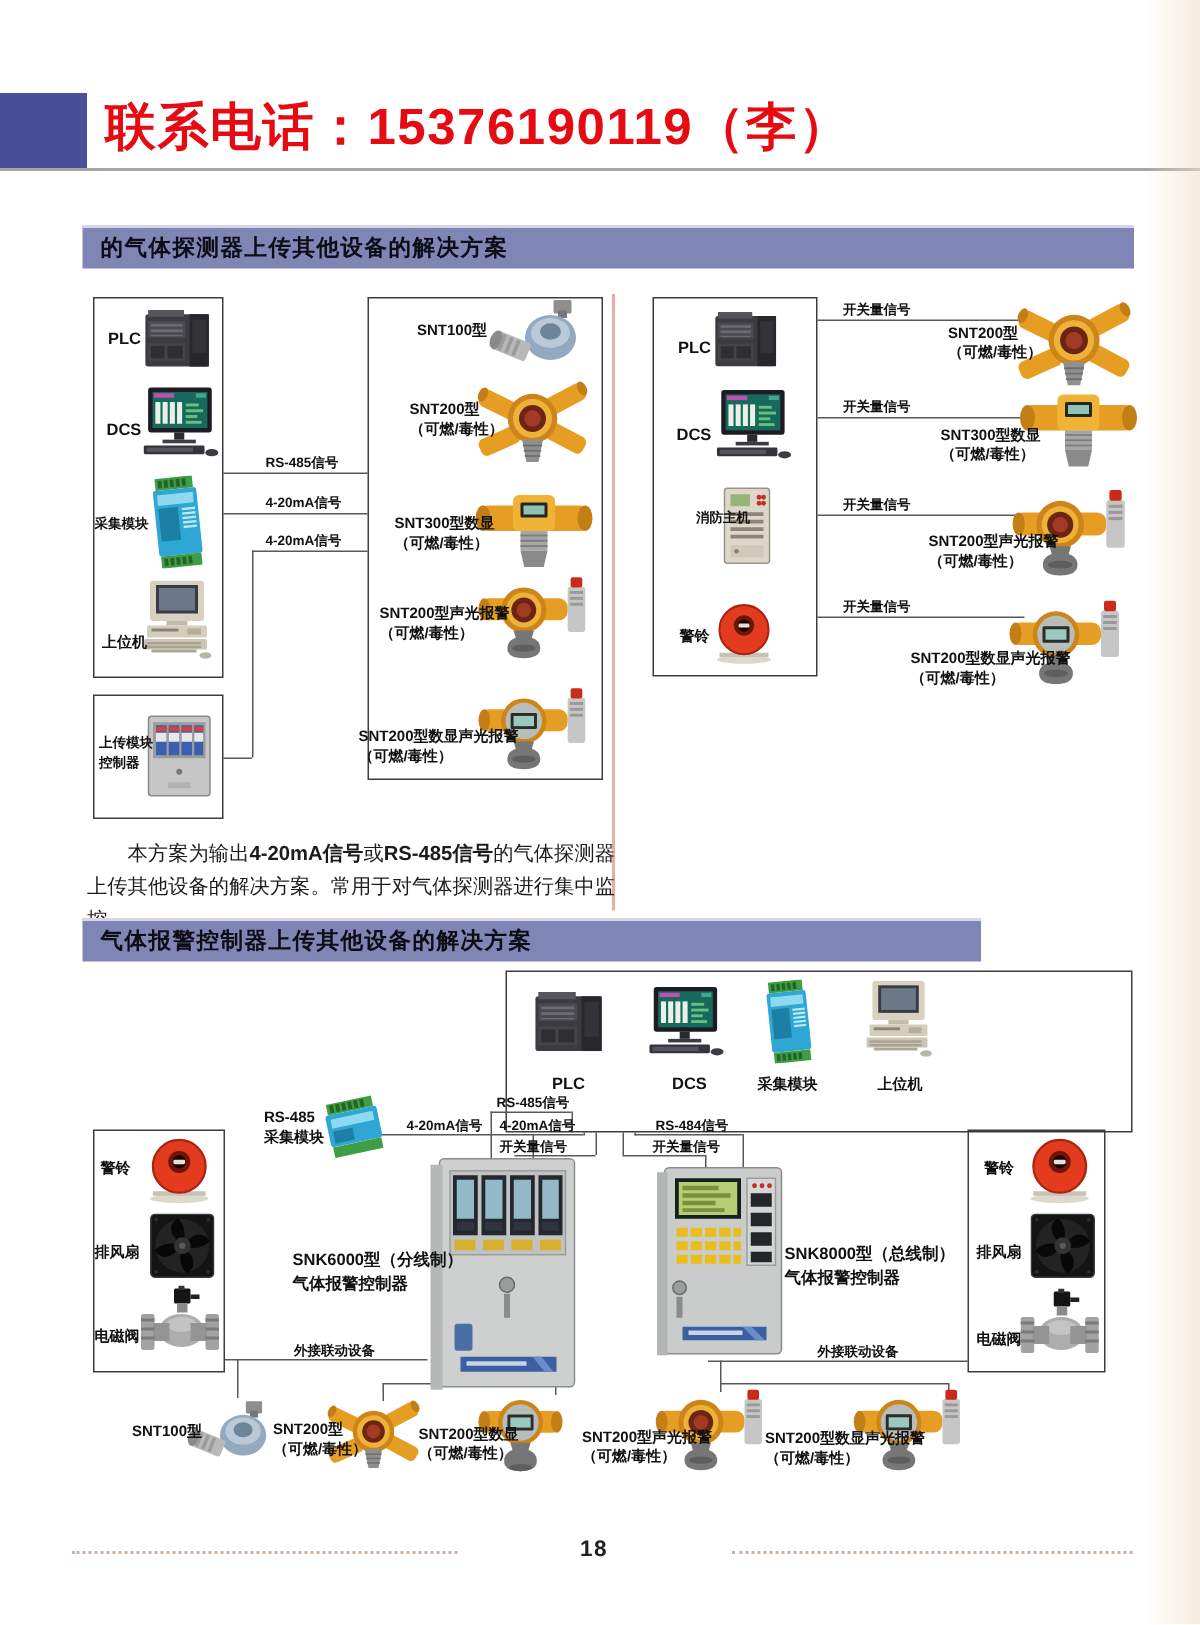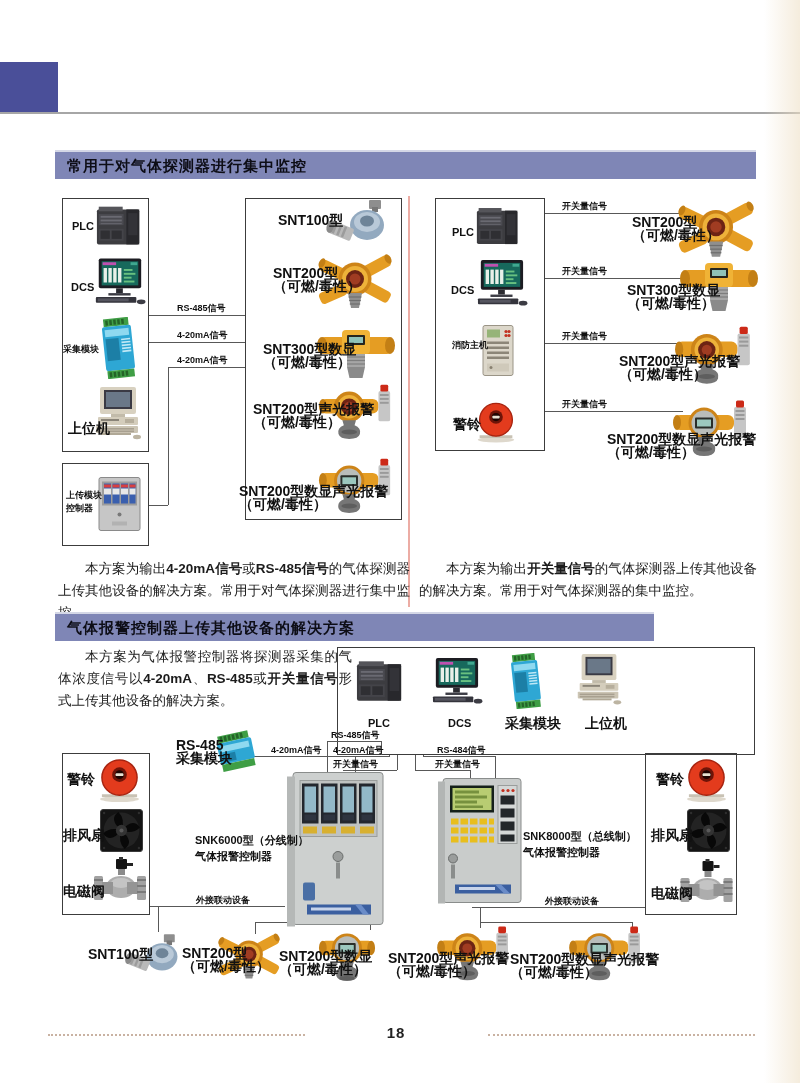--- a/index.html
+++ b/index.html
@@ -6,21 +6,21 @@
   *{box-sizing:border-box;}
   .page{position:relative;width:800px;height:1083px;background:#fff;overflow:hidden;
         font-family:"Liberation Sans","DejaVu Sans",sans-serif;color:#111;}
   .blue-block{position:absolute;background:var(--indigo-block,#4a4f99);}
   .phone{position:absolute;font-size:34px;font-weight:bold;color:var(--accent-red,#e60b12);
          letter-spacing:1px;white-space:nowrap;}
   .hrule{position:absolute;left:0;width:800px;border-top:2px solid #a6a6a6;}
   .bar{position:absolute;height:29px;background:var(--bar-purple,#7f86b6);border-top:2px solid #d4d7e6;
        color:#0d0d16;font-weight:bold;font-size:15px;line-height:27px;padding-left:12px;letter-spacing:1px;}
   .box{position:absolute;border:1px solid #3c3c3c;}
-  .lab{position:absolute;font-weight:bold;font-size:14px;line-height:13px;color:#111;white-space:nowrap;z-index:5;}
+  .lab{position:absolute;font-weight:bold;font-size:10px;line-height:13px;color:#111;white-space:nowrap;z-index:5;}
   .lab.lg{font-size:11px;}
   .lab.sm{font-size:9px;}
   .sig{position:absolute;font-size:9px;font-weight:bold;color:#111;white-space:nowrap;z-index:5;}
   .hl{position:absolute;height:0;border-top:1px solid #585858;}
   .vl{position:absolute;width:0;border-left:1px solid #585858;}
   .divider{position:absolute;width:0;border-left:2px solid var(--divider-pink,#ecaca4);}
   .cap{position:absolute;font-size:13.5px;line-height:1.62;color:#1c1c1c;text-indent:2em;text-align:justify;}
   .b{font-weight:bold;}
   .icon{position:absolute;z-index:2;}
   .icon svg{width:100%;height:100%;display:block;}
@@ -28,23 +28,24 @@
   .pagenum{position:absolute;font-size:15px;font-weight:bold;color:#222;width:44px;text-align:center;letter-spacing:1px;}
   .edge{position:absolute;right:0;top:0;width:36px;height:1083px;
         background:linear-gradient(to right,rgba(241,229,206,0),rgba(238,224,198,.6));z-index:8;}
 </style>
 </head>
 <body>
 
 <div class="page">
 
   <div class="blue-block" style="left:0;top:62px;width:58px;height:52px;"></div>
+  <div class="phone" style="left:70px;top:62px;">联系电话：15376190119（李）</div>
   <div class="hrule" style="top:112px;"></div>
 
-  <div class="bar" style="left:55px;top:150px;width:701px;">常用于对气体探测器进行集中监控</div>
+  <div class="bar" style="left:55px;top:150px;width:701px;">的气体探测器上传其他设备的解决方案</div>
 
   <div class="box" style="left:62px;top:198px;width:87px;height:254px;"></div>
   <div class="lab lg" style="left:72px;top:220px;">PLC</div>
   <span class="icon" style="left:96px;top:203px;width:46px;height:46px;">
       <svg viewBox="0 0 50 46">
         <rect x="1" y="5" width="46" height="38" rx="2" fill="#3c3c40"></rect>
         <rect x="33" y="5" width="14" height="38" fill="#28282c"></rect>
         <rect x="3" y="2" width="26" height="5" fill="#55555a"></rect>
         <rect x="3" y="10" width="27" height="12" fill="#4a4a50"></rect>
         <g fill="#6a6a72">
@@ -336,21 +337,21 @@
           <rect x="33" y="19" width="8" height="2"></rect>
           <rect x="33" y="23" width="11" height="2"></rect>
         </g>
         <rect x="25" y="31" width="7" height="5" fill="#2a2a30"></rect>
         <rect x="17" y="36" width="23" height="2.5" fill="#3c3c44"></rect>
         <rect x="4" y="40" width="42" height="6" rx="1" fill="#34343c"></rect>
         <rect x="6" y="41.5" width="32" height="3" fill="#55555f"></rect>
         <ellipse cx="51" cy="45" rx="4.5" ry="2.5" fill="#3c3c44"></ellipse>
       </svg>
     </span>
-  <div class="lab sm" style="left:452px;top:339px;font-family:Liberation Serif, serif;">消防主机</div>
+  <div class="lab sm" style="left:464px;top:339px;font-family:Liberation Serif, serif;">消防主机</div>
   <span class="icon" style="left:482px;top:324px;width:32px;height:53px;">
       <svg viewBox="0 0 32 52">
         <rect x="1" y="1" width="30" height="50" rx="2" fill="#dcd7ca" stroke="#9a9486"></rect>
         <rect x="5" y="5" width="13" height="8" fill="#96b478"></rect>
         <g fill="#c23020">
           <circle cx="24" cy="7" r="1.6"></circle>
           <circle cx="27" cy="7" r="1.6"></circle>
           <circle cx="24" cy="11" r="1.6"></circle>
           <circle cx="27" cy="11" r="1.6"></circle>
         </g>
@@ -480,28 +481,22 @@
         <path d="M25 39 h14 l-1.5 5 q7 2.5 5.5 9 q-1.5 5 -11 5 q-9.5 0 -11 -5 q-1.5 -6.5 5.5 -9 Z" fill="#767676"></path>
         <ellipse cx="32" cy="51" rx="8" ry="2.5" fill="#5e5e5e"></ellipse>
       </svg>
     </span>
 
   <div class="divider" style="left:408px;top:196px;height:411px;"></div>
 
   <div class="cap" style="left:58px;top:558px;width:352px;">
     <span>本方案为输出</span><span class="b">4-20mA信号</span><span>或</span><span class="b">RS-485信号</span><span>的气体探测器上传其他设备的解决方案。常用于对气体探测器进行集中监控。</span>
   </div>
-  <div class="cap" style="left:419px;top:558px;width:338px;">
-    <span>本方案为输出</span><span class="b">开关量信号</span><span>的气体探测器上传其他设备的解决方案。常用于对气体探测器的集中监控。</span>
-  </div>
 
   <div class="bar" style="left:55px;top:612px;width:599px;">气体报警控制器上传其他设备的解决方案</div>
-  <div class="cap" style="left:58px;top:646px;width:294px;">
-    <span>本方案为气体报警控制器将探测器采集的气体浓度信号以</span><span class="b">4-20mA</span><span>、</span><span class="b">RS-485</span><span>或</span><span class="b">开关量信号</span><span>形式上传其他设备的解决方案。</span>
-  </div>
 
   <div class="box" style="left:337px;top:647px;width:418px;height:108px;"></div>
   <span class="icon" style="left:356px;top:657px;width:48px;height:49px;">
       <svg viewBox="0 0 50 46">
         <rect x="1" y="5" width="46" height="38" rx="2" fill="#3c3c40"></rect>
         <rect x="33" y="5" width="14" height="38" fill="#28282c"></rect>
         <rect x="3" y="2" width="26" height="5" fill="#55555a"></rect>
         <rect x="3" y="10" width="27" height="12" fill="#4a4a50"></rect>
         <g fill="#6a6a72">
           <rect x="5" y="12" width="23" height="2"></rect>

